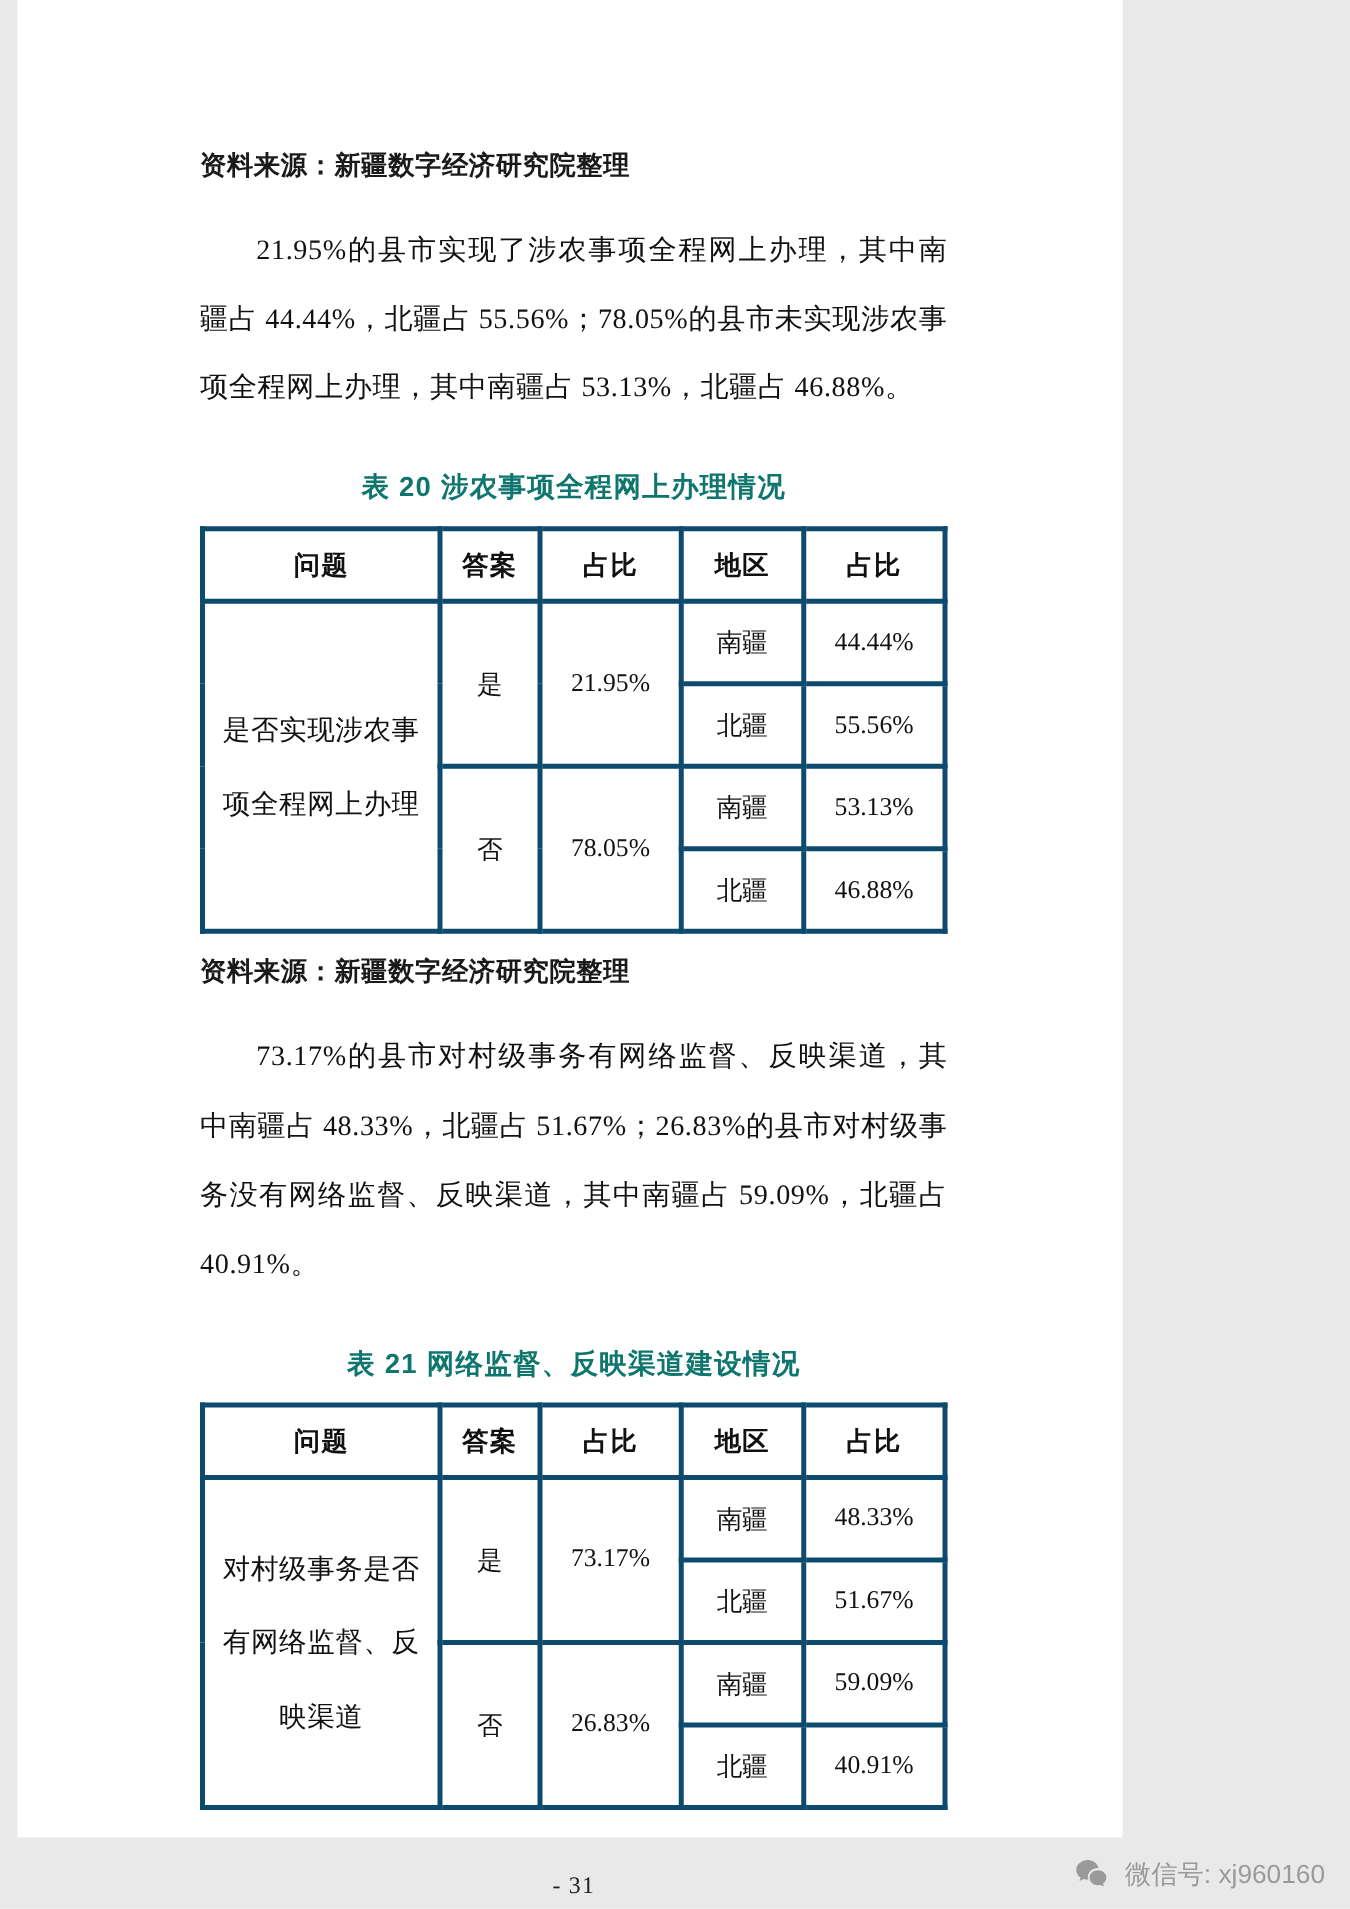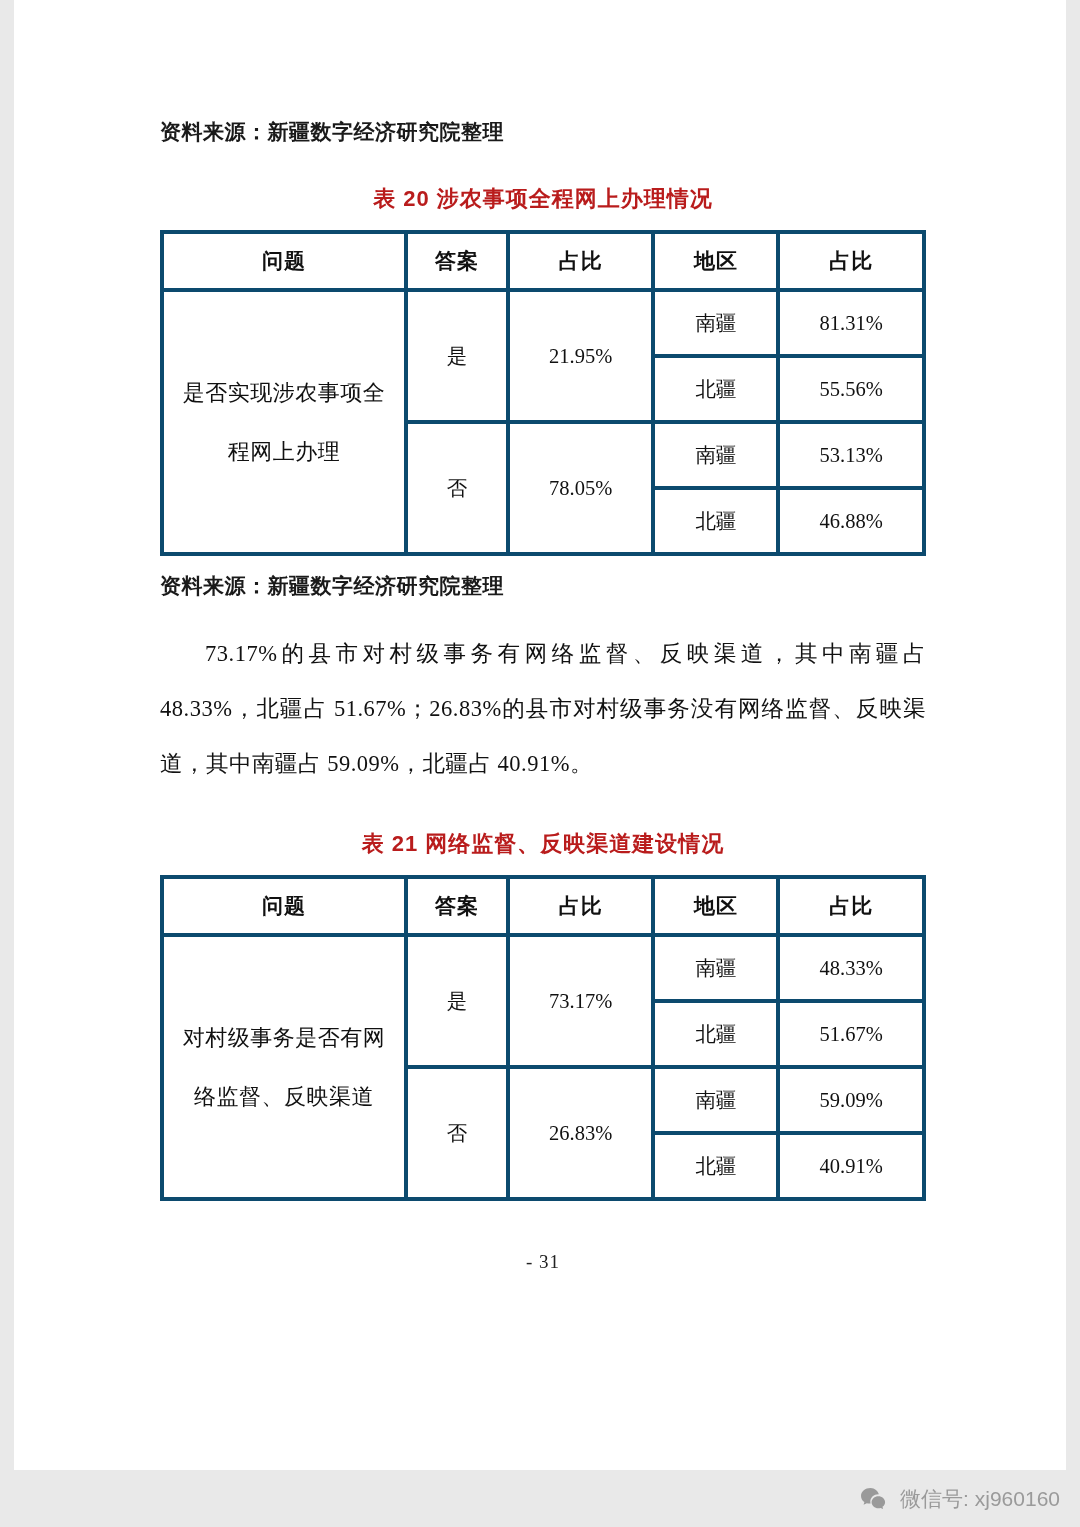--- a/index.html
+++ b/index.html
@@ -8,21 +8,21 @@
     height: 1527px;
     background: #e9e9e9;
     position: relative;
     font-family: "Liberation Serif", serif;
     overflow: hidden;
   }
   .page {
     position: absolute;
     left: 14px;
     top: 0;
-    width: 1052px;
+    width: 884px;
     height: 1470px;
     background: #ffffff;
     padding: 118px 140px 0 146px;
   }
   .source-note {
     font-family: "Liberation Sans", sans-serif;
     font-weight: 700;
     font-size: 21px;
     color: #1a1a1a;
     letter-spacing: 0.5px;
@@ -34,21 +34,21 @@
     line-height: 2.45;
     text-indent: 2em;
     text-align: justify;
     letter-spacing: 0.5px;
   }
   .table-title {
     margin-top: 38px;
     font-family: "Liberation Sans", sans-serif;
     font-weight: 700;
     font-size: 22px;
-    color: #b91c1c;
+    color: #0f766e;
     text-align: center;
     letter-spacing: 1px;
   }
   table {
     width: 100%;
     margin-top: 16px;
     border-collapse: collapse;
     table-layout: fixed;
   }
   th, td {
@@ -96,20 +96,21 @@
   }
   .wechat-icon { display: inline-flex; align-items: center; }
 </style>
 </head>
 <body>
 
 <div class="page">
 
   <div class="source-note">资料来源：新疆数字经济研究院整理</div>
 
+  <p class="para">21.95%的县市实现了涉农事项全程网上办理，其中南疆占 44.44%，北疆占 55.56%；78.05%的县市未实现涉农事项全程网上办理，其中南疆占 53.13%，北疆占 46.88%。</p>
 
   <div class="table-title">表 20 涉农事项全程网上办理情况</div>
 
   <table>
     <colgroup>
       <col style="width:32%">
         <col style="width:13.4%">
         <col style="width:19.1%">
         <col style="width:16.4%">
         <col style="width:19.1%">
@@ -122,21 +123,21 @@
         <th>地区</th>
         <th>占比</th>
       </tr>
     </thead>
     <tbody>
       <tr>
         <td class="q-cell" rowspan="4">是否实现涉农事项全程网上办理</td>
         <td rowspan="2">是</td>
         <td rowspan="2">21.95%</td>
         <td>南疆</td>
-        <td>81.31%</td>
+        <td>44.44%</td>
       </tr>
       <tr>
         <td>北疆</td>
         <td>55.56%</td>
       </tr>
       <tr>
         <td rowspan="2">否</td>
         <td rowspan="2">78.05%</td>
         <td>南疆</td>
         <td>53.13%</td>

